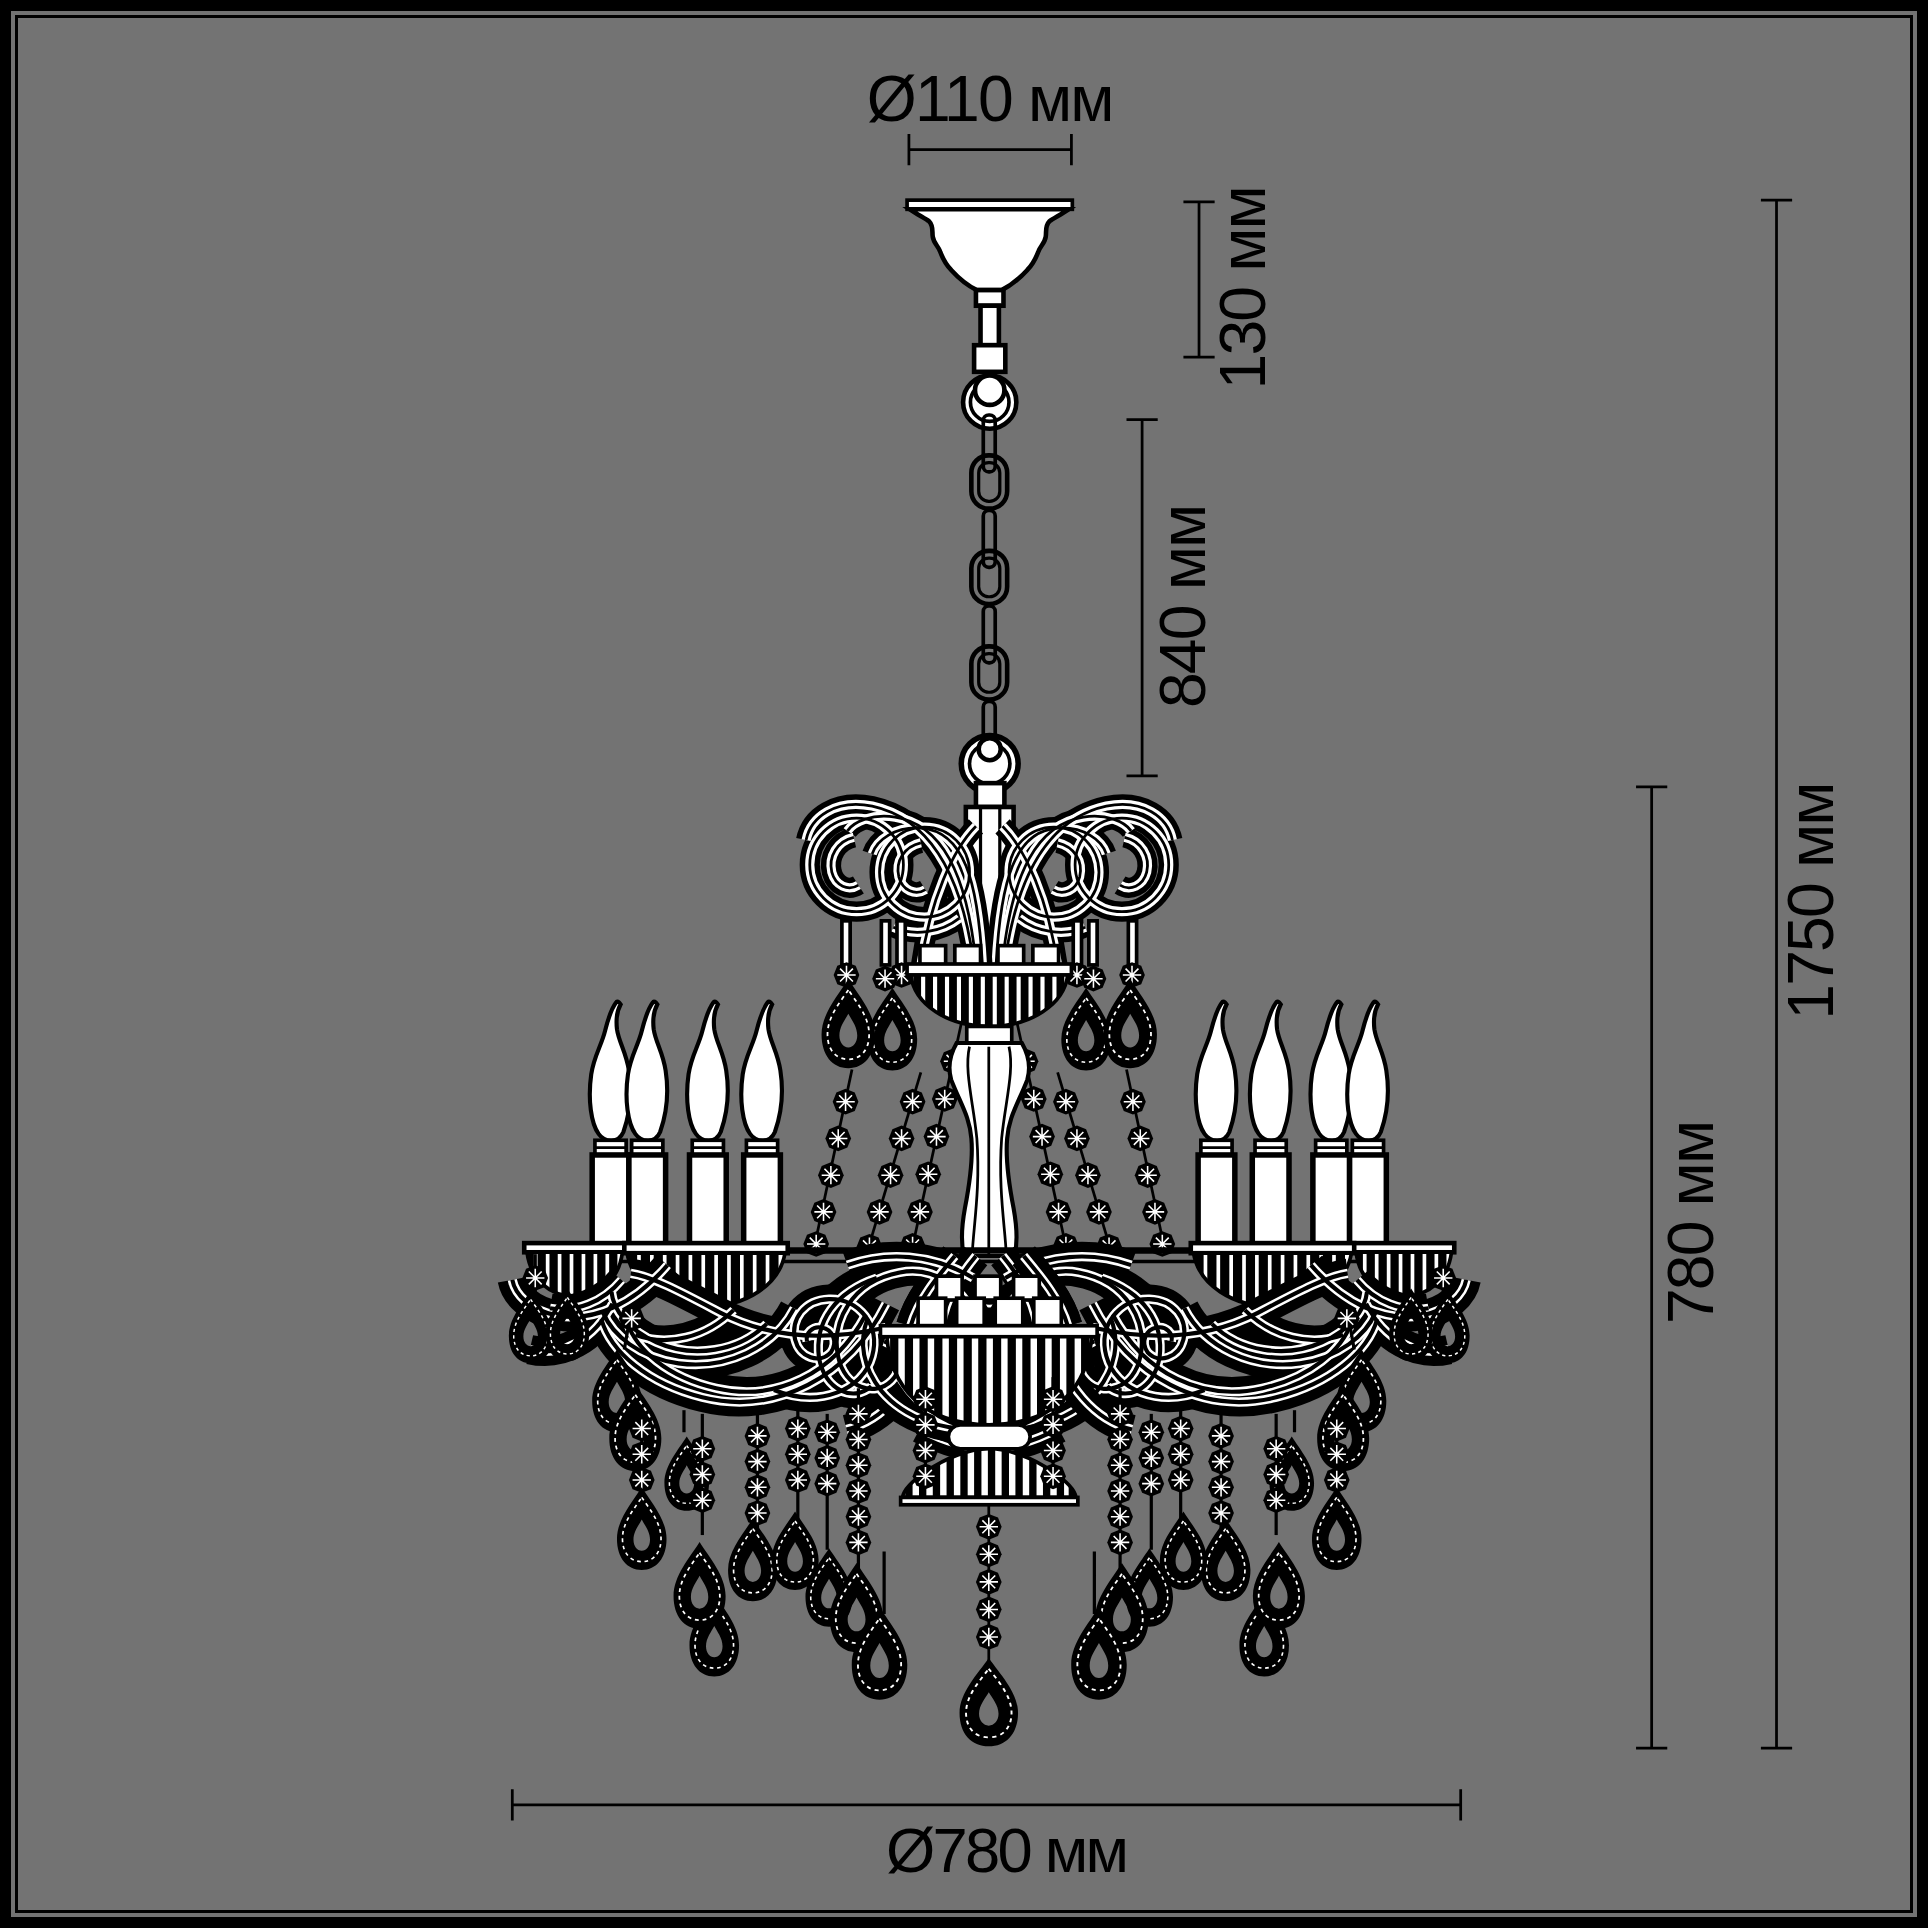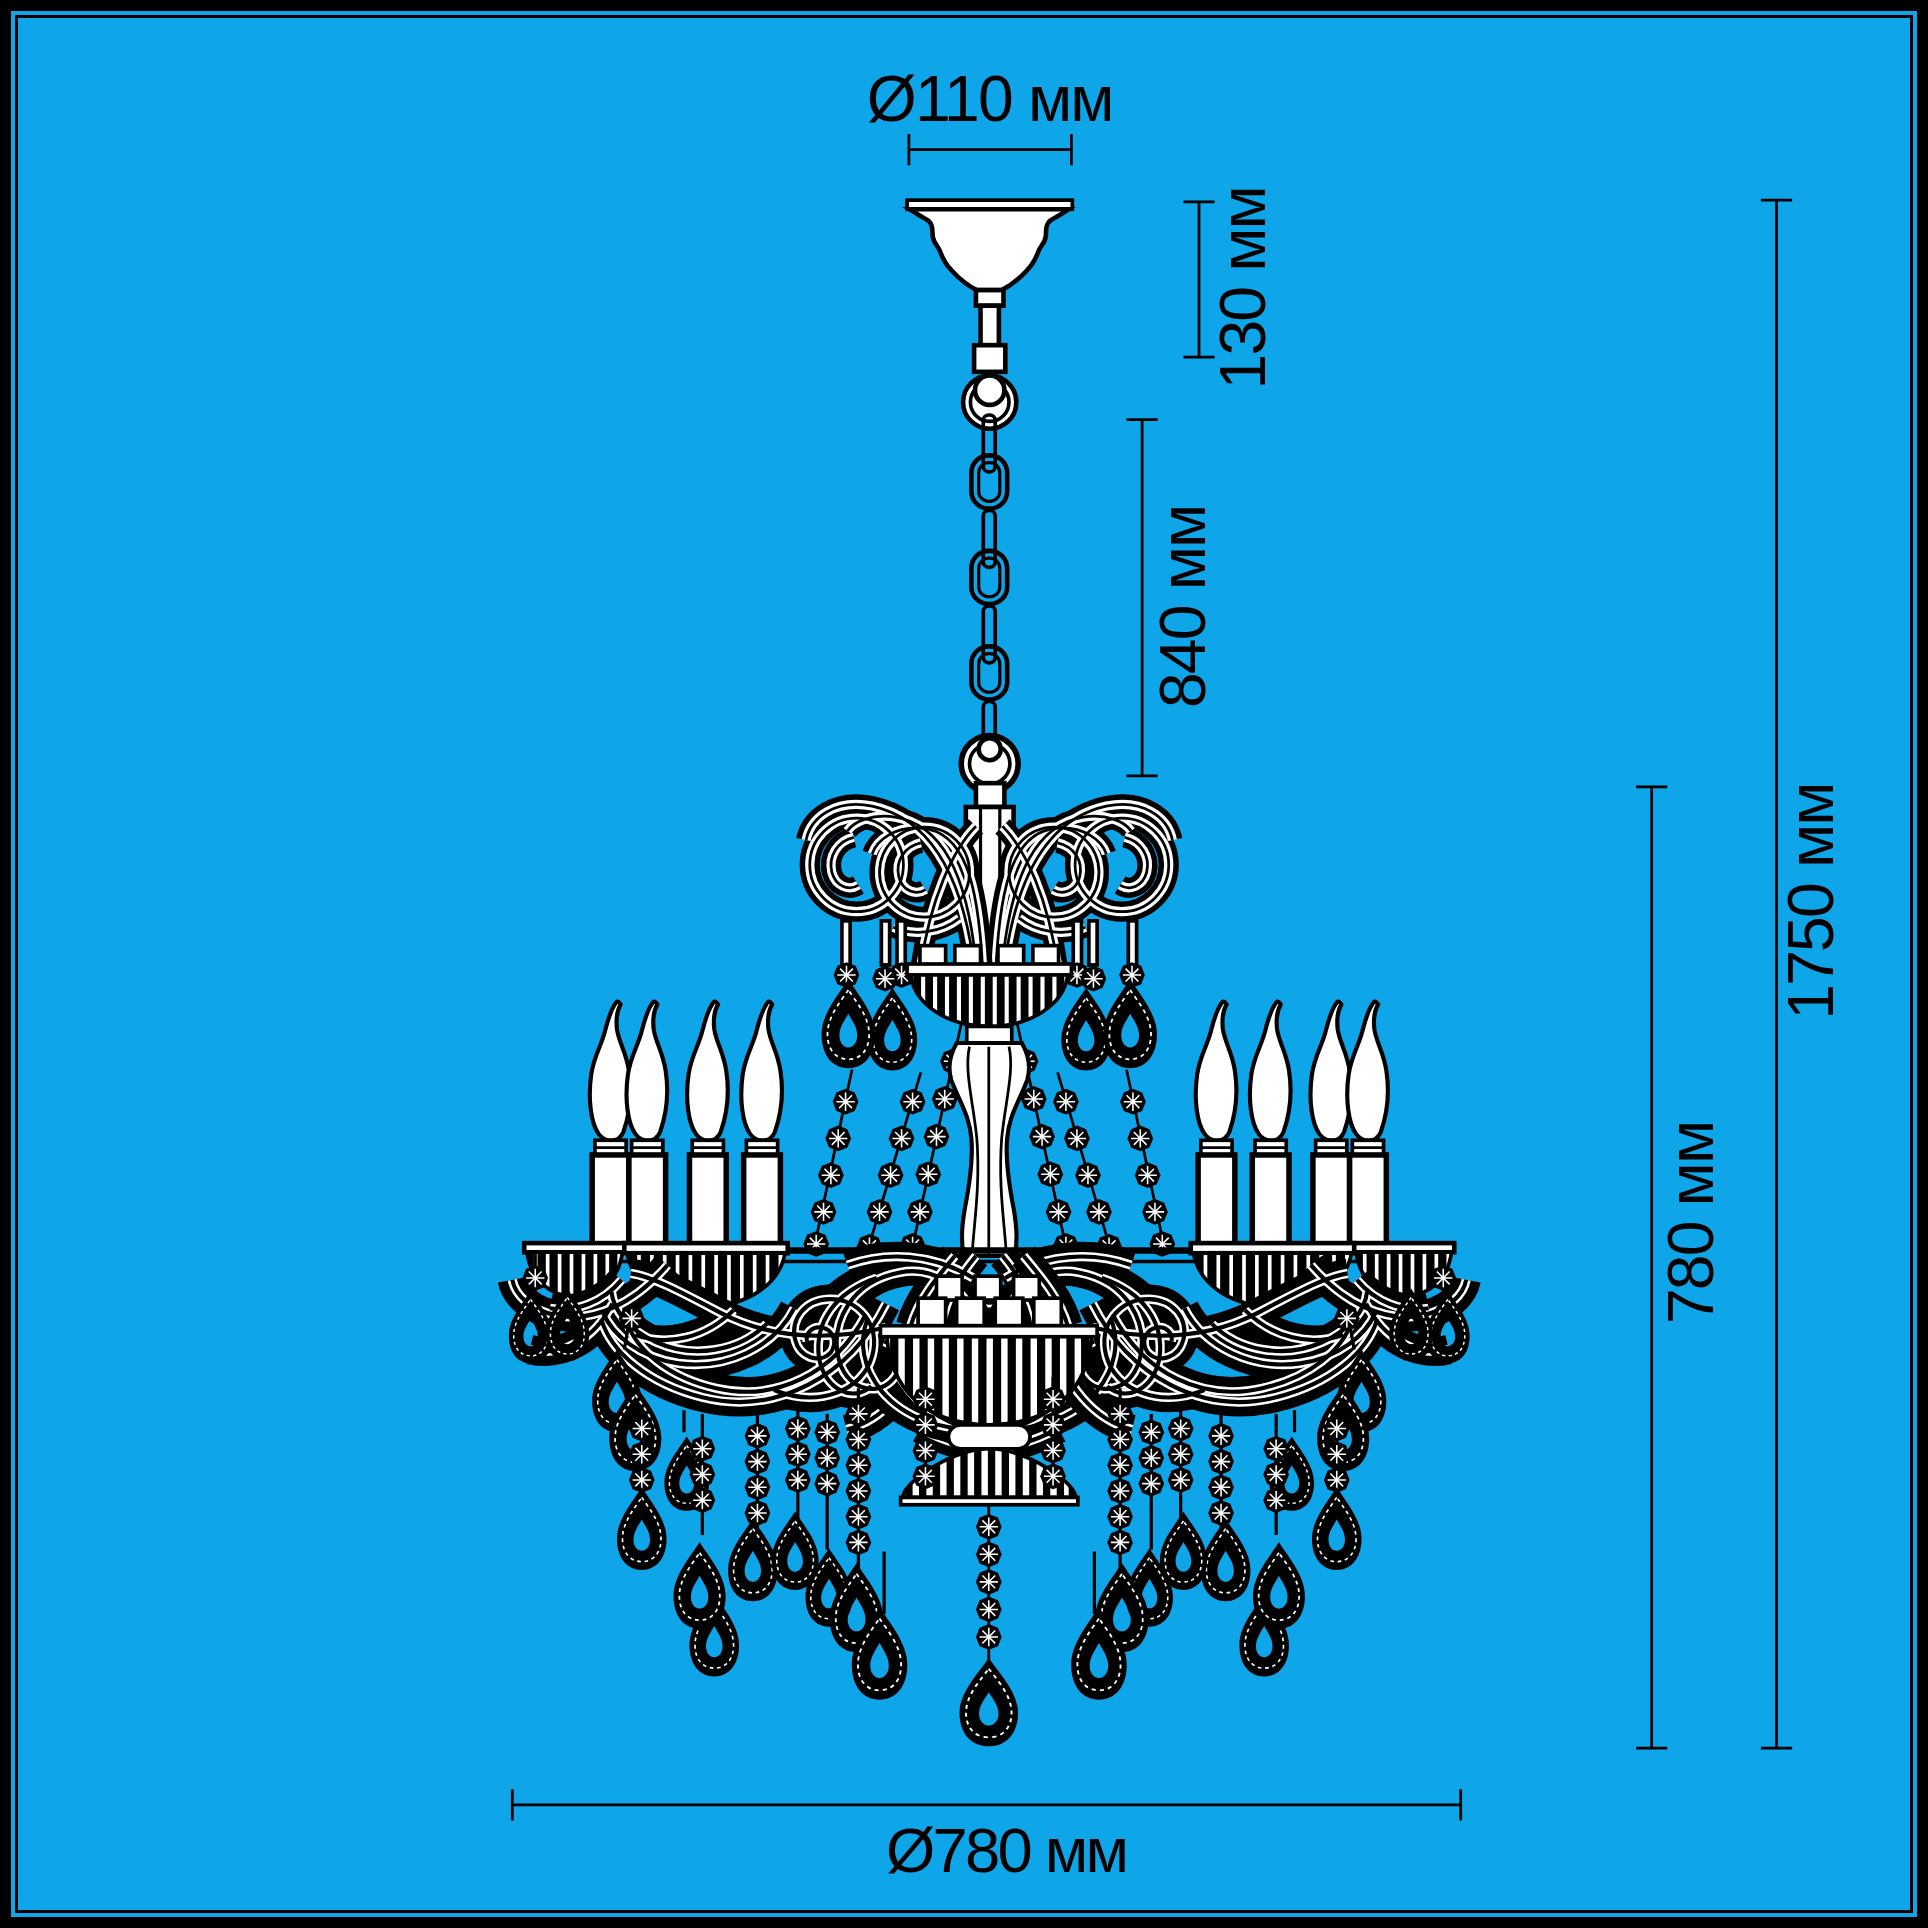--- a/index.html
+++ b/index.html
@@ -1,16 +1,16 @@
 <!DOCTYPE html>
 <html style="font-size:14.7px"><head>
 <meta charset="utf-8">
 <style>
 html,body{margin:0;padding:0;width:1928px;height:1928px;background:#fff;overflow:hidden}
-#page{position:absolute;left:0;top:0;width:1928px;height:1928px;background:#0ea5e9}
+#page{position:absolute;left:0;top:0;width:1928px;height:1928px;background:#737373}
 #outer{position:absolute;left:0;top:0;right:0;bottom:0;border:11px solid #000}
 #inner{position:absolute;left:14.7px;top:14.7px;right:14.7px;bottom:14.7px;border:3.7px solid #000}
 svg{position:absolute;left:0;top:0}
 text{font-family:"Liberation Sans",sans-serif;fill:#000}
 </style>
 </head>
 <body>
 <div id="page">
 <div id="outer"></div>
 <div id="inner"></div>

